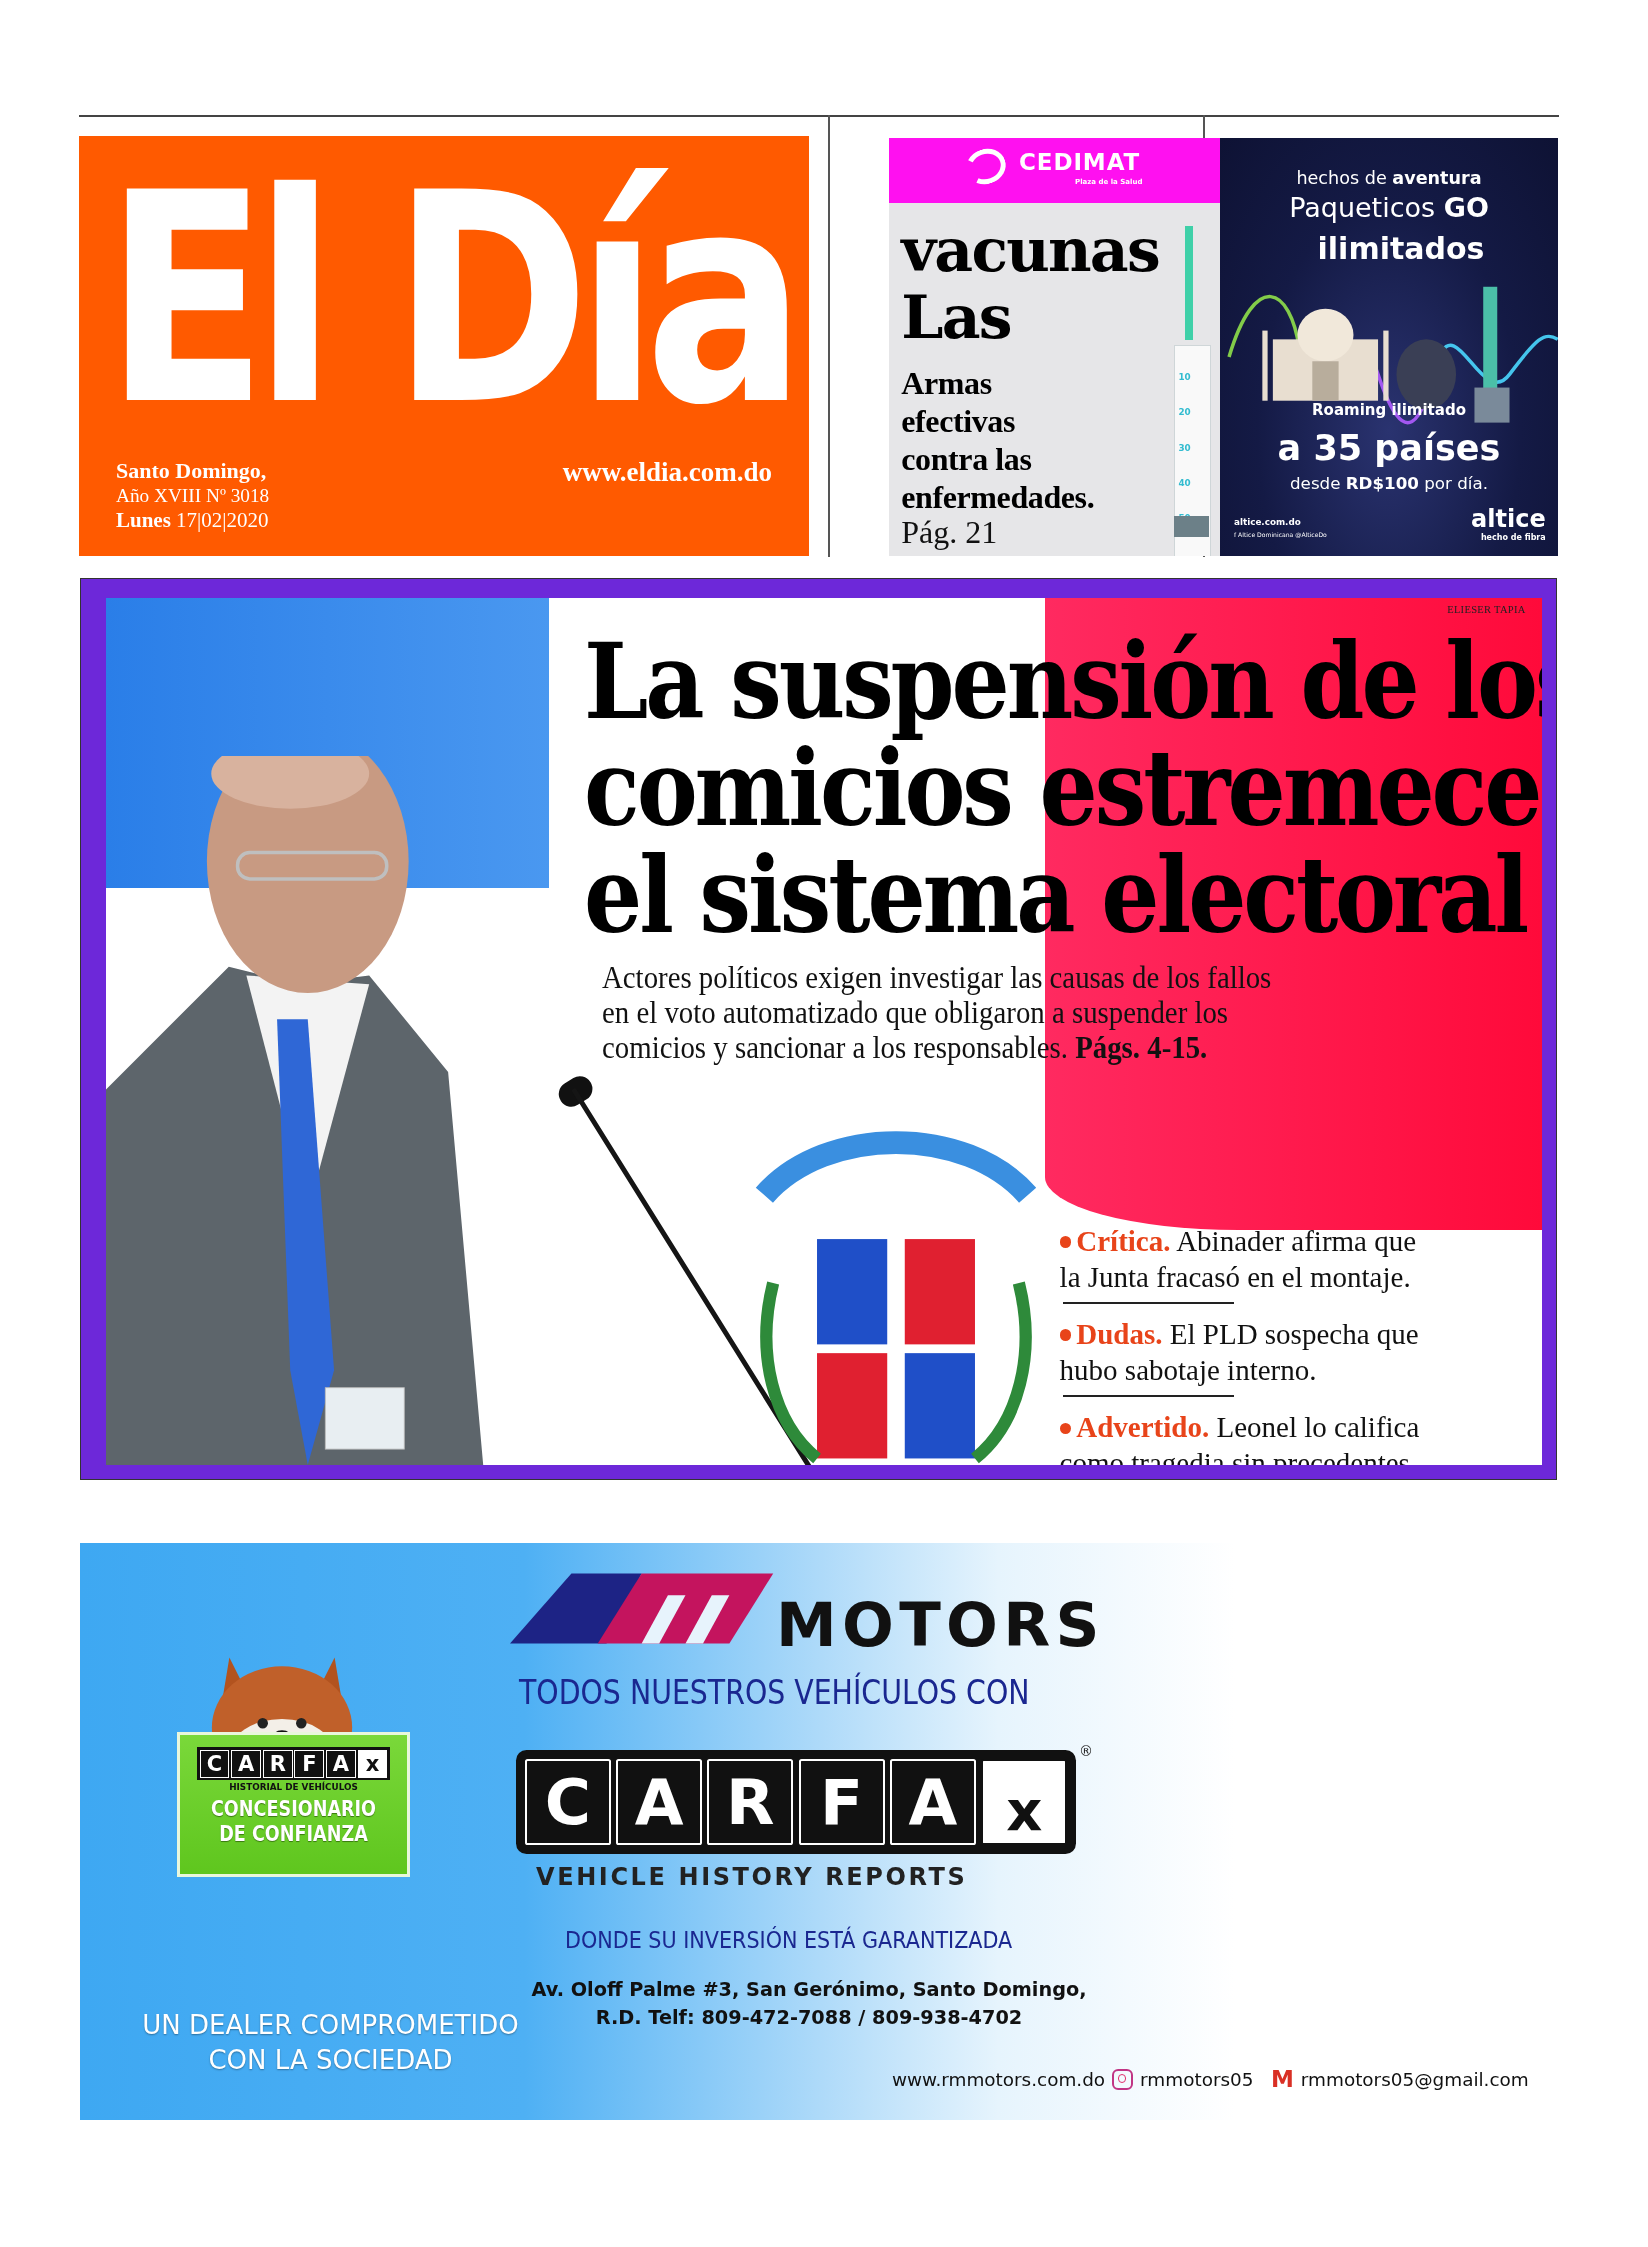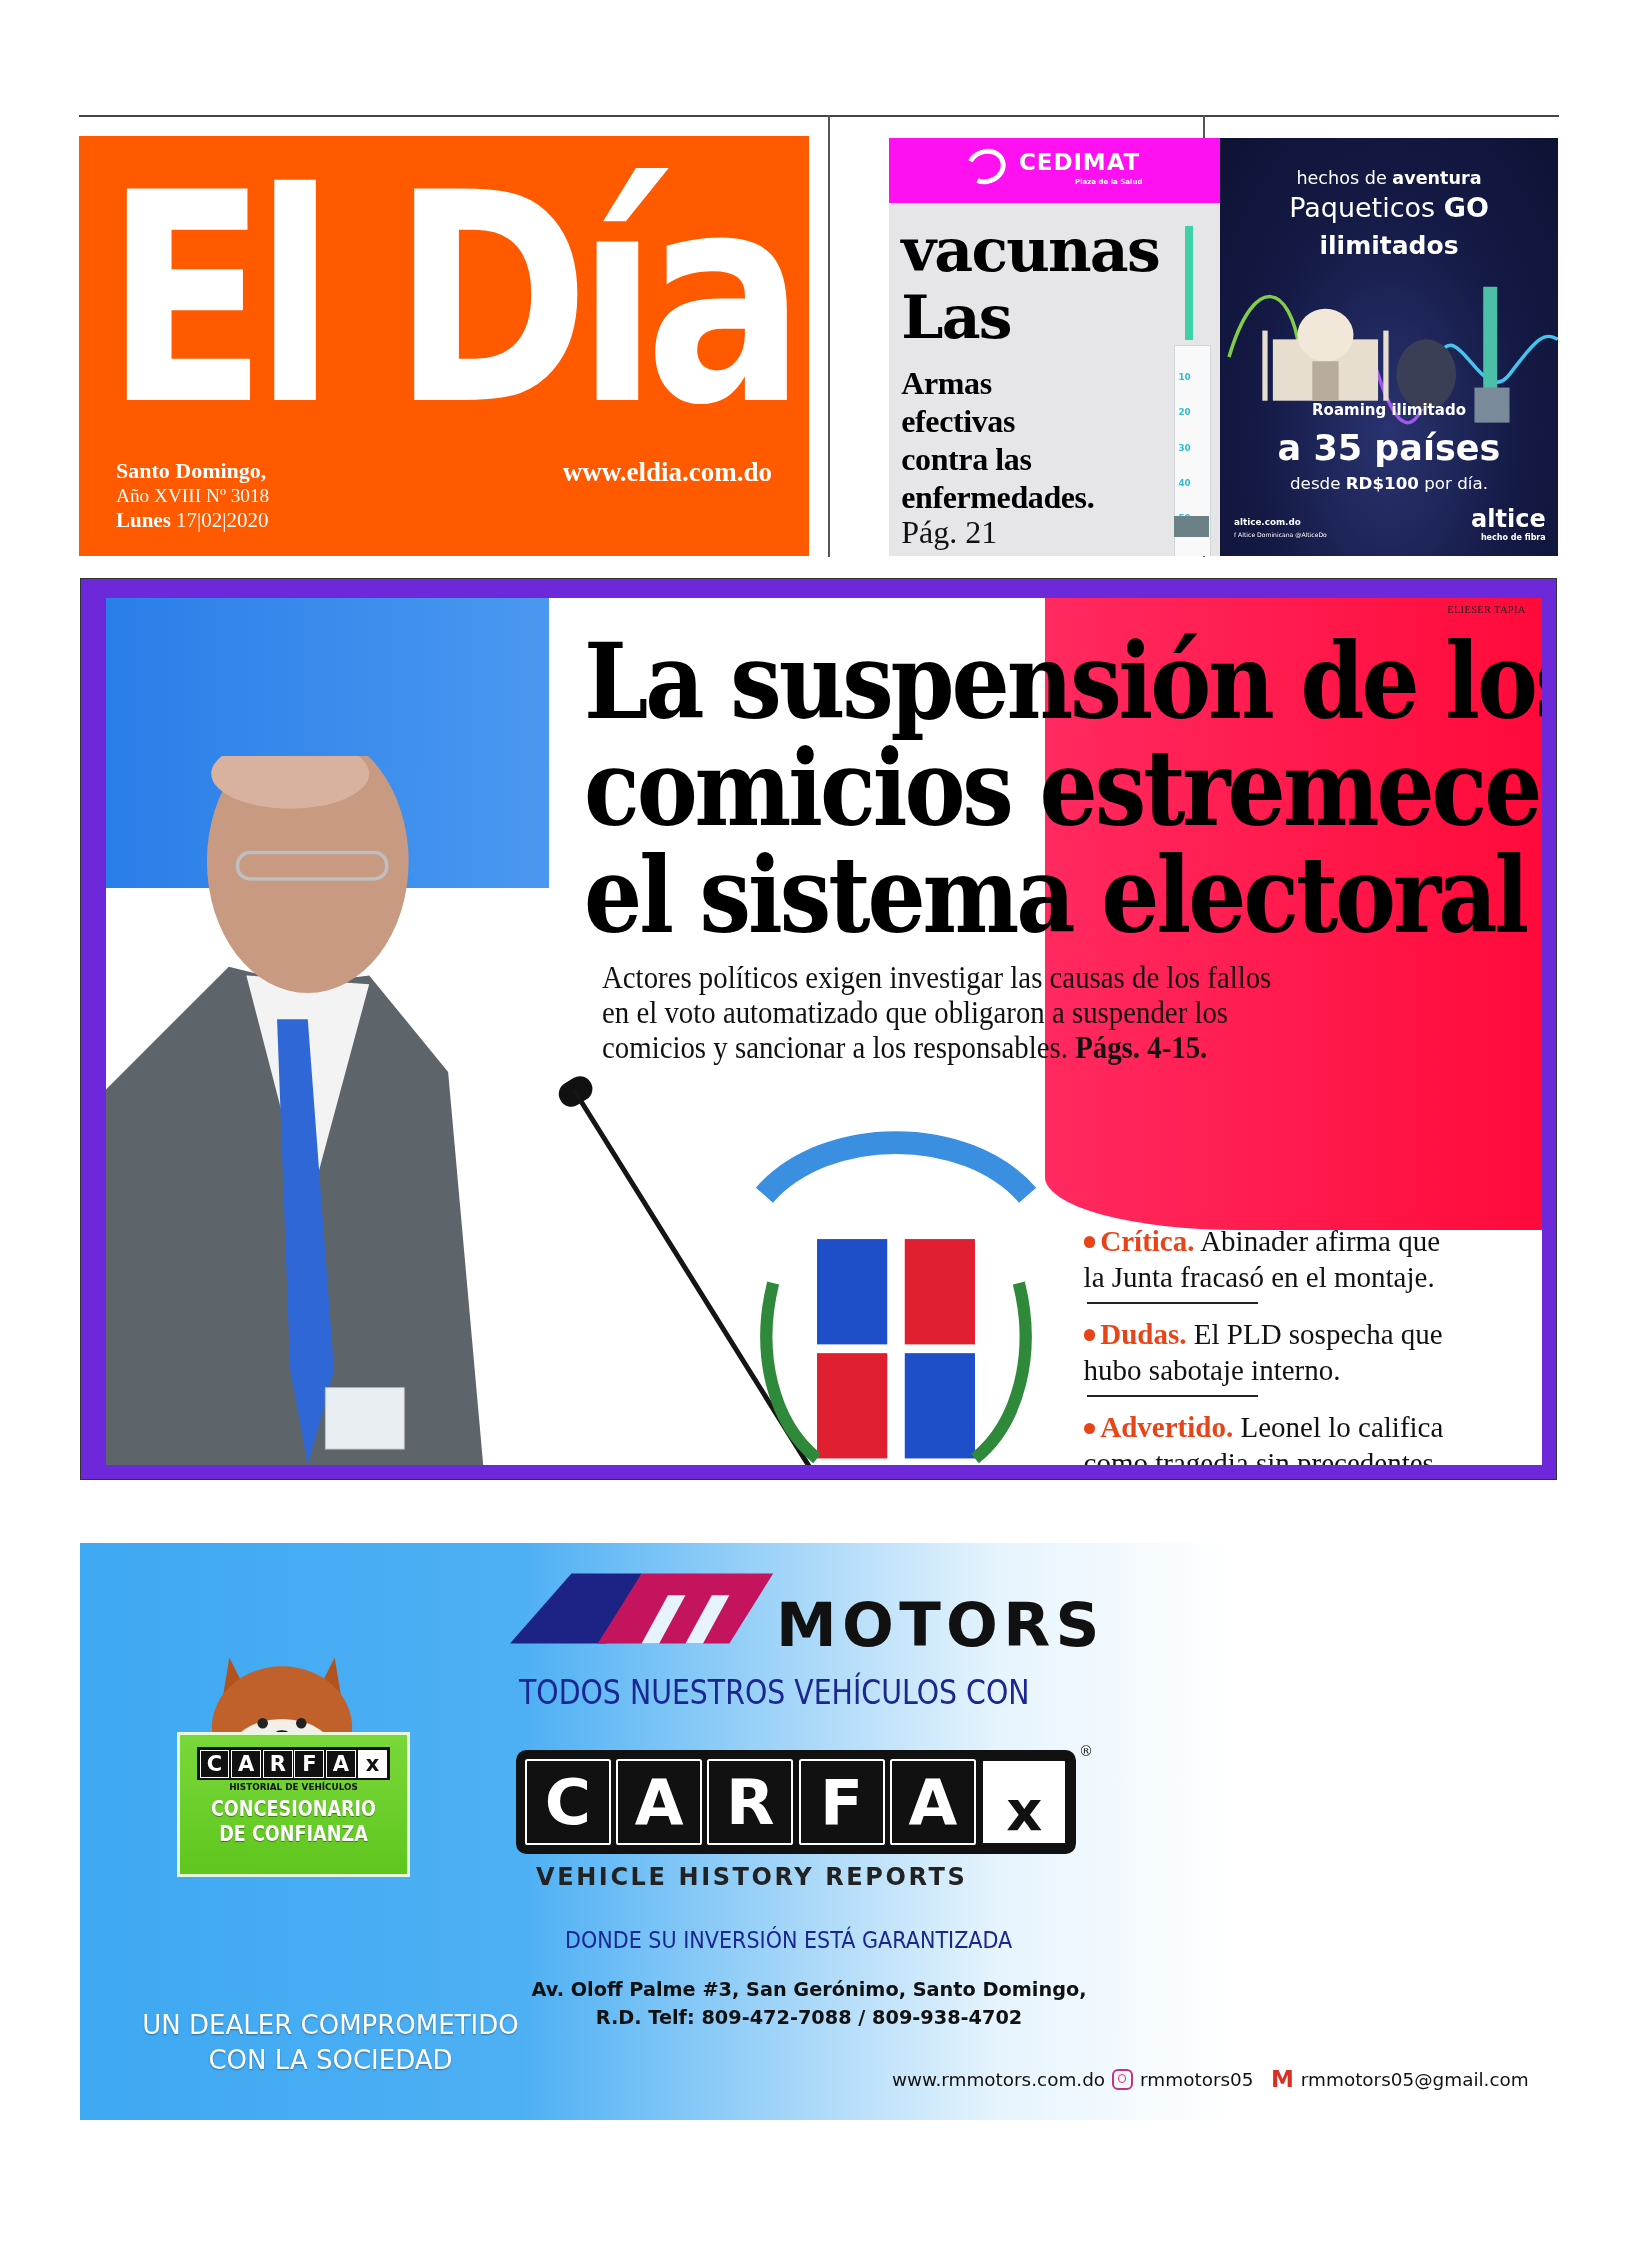--- a/index.html
+++ b/index.html
@@ -29,21 +29,21 @@
   .syringe{position:absolute;left:285px;top:88px;width:53px;height:334px;}
   .syr-needle{position:absolute;left:10.5px;top:0;width:8.8px;height:114px;background:#3fd0a8;}
   .syr-barrel{position:absolute;left:0;top:119px;width:35px;height:215px;background:rgba(255,255,255,.75);border:0.9px solid #cfd6d8;}
   .syr-mark{position:absolute;left:3.5px;font-size:8.8px;color:#33bcd0;font-family:"DejaVu Sans",sans-serif;font-weight:bold;}
   .syr-plunger{position:absolute;left:0;top:290px;width:35px;height:21px;background:#6c8088;}
 
   
   .altice{left:1220px;top:138px;width:338px;height:418px;background:radial-gradient(ellipse at 50% 70%,#2a3370 0%,#141a45 55%,#0e1234 100%);overflow:hidden;color:#fff;font-family:"DejaVu Sans",sans-serif;text-align:center;}
   .alt-l1{position:absolute;left:0;width:100%;top:30px;font-size:17.6px;}
   .alt-l2{position:absolute;left:0;width:100%;top:54px;font-size:27px;}
-  .alt-l3{position:absolute;left:0;width:100%;top:93px;font-size:25px;font-weight:bold;}
+  .alt-l3{position:absolute;left:0;width:100%;top:93px;font-size:30px;font-weight:bold;padding-left:12px;}
   .alt-scene{position:absolute;left:0;top:140px;width:338px;height:149px;}
   .alt-l4{position:absolute;left:0;width:100%;top:263px;font-size:15px;font-weight:bold;}
   .alt-l5{position:absolute;left:0;width:100%;top:290px;font-size:35px;font-weight:bold;}
   .alt-l6{position:absolute;left:0;width:100%;top:335px;font-size:16.7px;}
   .alt-foot-l{position:absolute;left:14px;top:379px;font-size:8.8px;text-align:left;font-weight:bold;}
   .alt-foot-l2{position:absolute;left:14px;top:393px;font-size:6.1px;text-align:left;}
   .alt-brand{position:absolute;right:12.3px;top:370px;font-size:24px;font-weight:bold;line-height:23px;}
   .alt-brand-sub{position:absolute;right:12.3px;top:395px;font-size:8px;font-weight:bold;}
 
   
@@ -54,21 +54,21 @@
   .ph-man{position:absolute;left:0;top:158px;width:443px;height:709px;}
   .ph-mic{position:absolute;left:465px;top:492px;width:5.3px;height:474px;background:#151515;transform:rotate(-32deg);transform-origin:top left;border-radius:2.6px;}
   .ph-mic-head{position:absolute;left:452px;top:481px;width:35px;height:24.6px;background:#111;border-radius:12.3px;transform:rotate(-32deg);}
   .ph-crest{position:absolute;left:632px;top:527px;width:316px;height:351px;}
   .credit{position:absolute;right:16px;top:5.3px;font-size:10.5px;color:#222;letter-spacing:0.3px;}
 
   .headline{position:absolute;left:478px;top:30px;width:948px;font-weight:bold;font-size:104px;line-height:107px;letter-spacing:-3.5px;color:#000;font-family:"DejaVu Serif",serif;transform:scaleX(0.88);transform-origin:left top;white-space:nowrap;}
   .deck{position:absolute;left:496px;top:362px;width:878px;font-size:31px;line-height:35px;color:#111;transform:scaleX(0.93);transform-origin:left top;}
   .deck b{font-weight:bold;}
 
-  .bullets{position:absolute;left:978px;top:625px;width:492px;}
+  .bullets{position:absolute;left:954px;top:625px;width:492px;}
   .bullet{position:relative;font-size:29px;line-height:36px;color:#111;}
   .bullet .dot{display:inline-block;width:11.4px;height:11.4px;border-radius:50%;background:#e8441a;margin-right:5.3px;vertical-align:middle;position:relative;top:-2.6px;}
   .bullet .kw{color:#e8441a;font-weight:bold;}
   .bullet-sep{width:171px;height:1.8px;background:#222;margin:7px 0 12.3px 3.5px;}
 
   
   .ad{left:80px;top:1543px;width:1481px;height:577px;background:linear-gradient(90deg,#3ea8f2 0%,#4eb0f4 30%,#aedaf9 50%,#e6f4fd 62%,#ffffff 78%,#ffffff 100%);overflow:hidden;}
   .rm-logo{position:absolute;left:430px;top:26px;width:272px;height:79px;}
   .rm-motors{position:absolute;left:696px;top:46px;font-family:"DejaVu Sans",sans-serif;font-weight:bold;font-size:61px;letter-spacing:5.3px;color:#111;}
   .rm-tagline{position:absolute;left:439px;top:130px;font-family:"DejaVu Sans",sans-serif;font-size:33px;color:#1a2790;transform:scaleX(0.86);transform-origin:left top;white-space:nowrap;}

